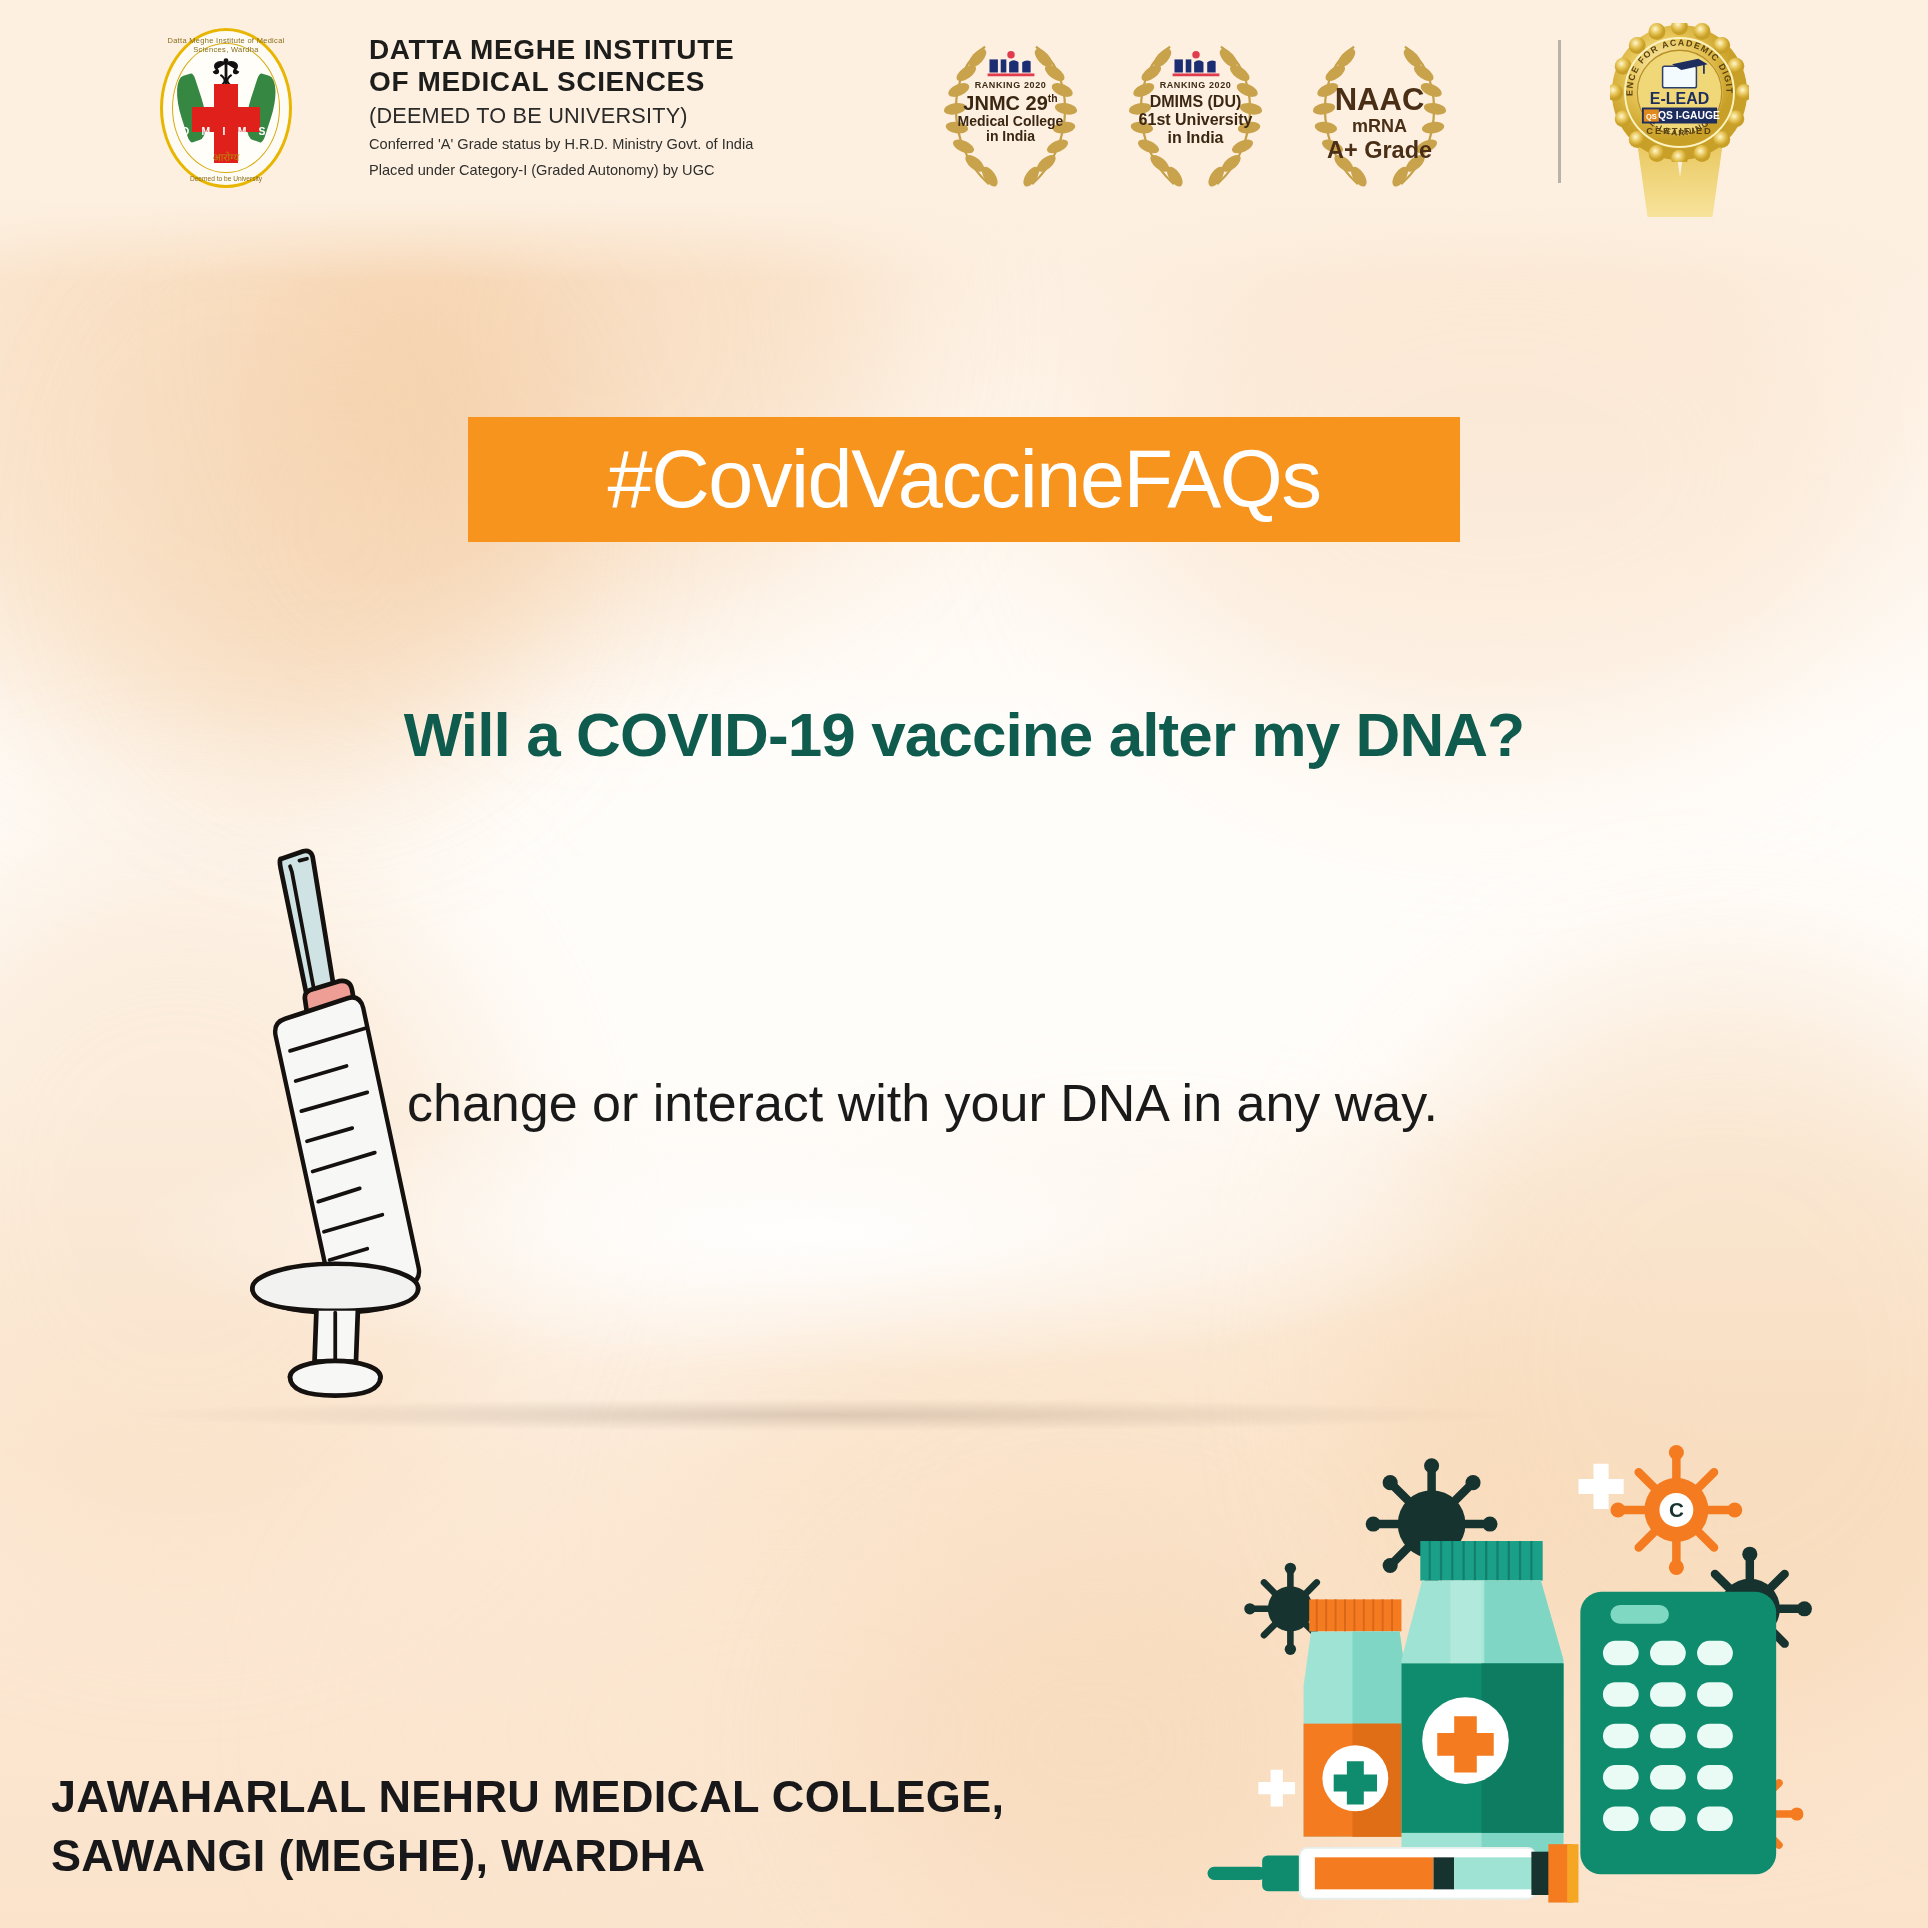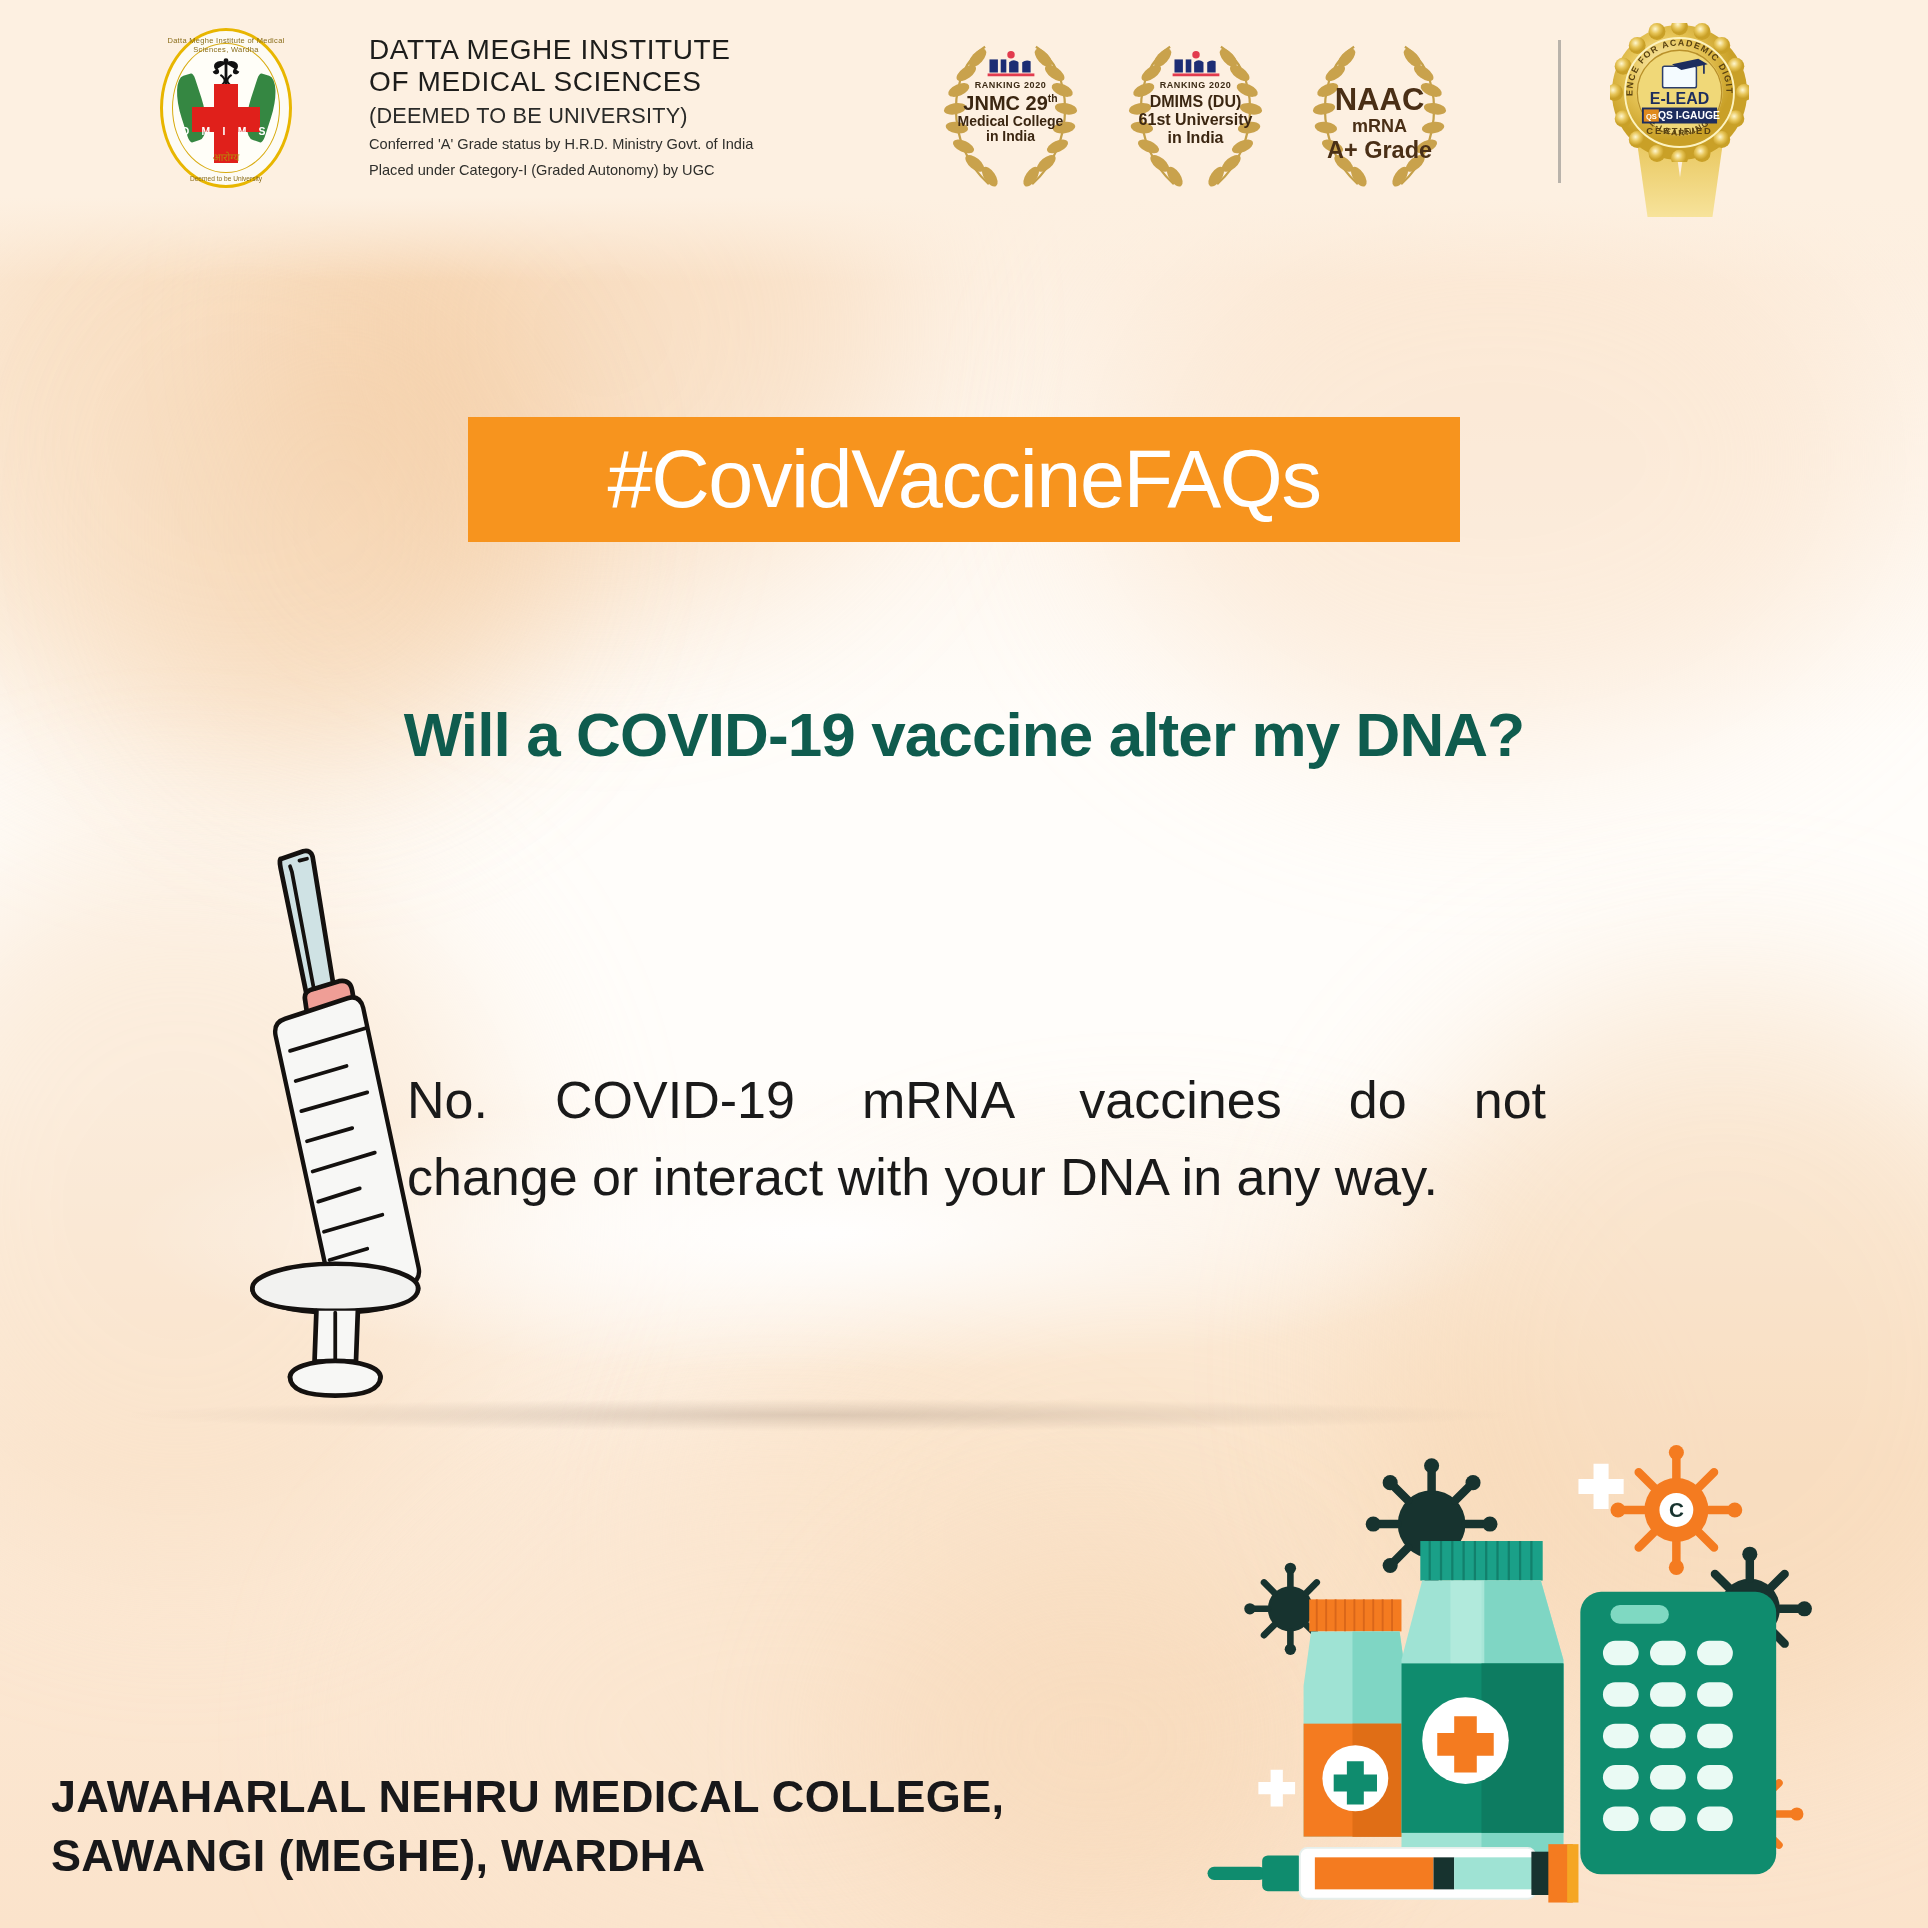--- a/index.html
+++ b/index.html
@@ -53,21 +53,21 @@
   .crest .dmims { position:absolute; left:0; right:0; top:98px; text-align:center;
     font-size:10.4px; font-weight:bold; color:#fff; letter-spacing:4.7px; }
   .crest .devbot { position:absolute; left:0; right:0; bottom:24.5px; text-align:center;
     font-size:10.4px; color:#b8860b; }
   .crest .arcTop { position:absolute; left:0; right:0; top:7.5px; text-align:center;
     font-size:7.5px; color:#8a6d1a; letter-spacing:0.3px; }
   .crest .arcBot { position:absolute; left:0; right:0; bottom:5.6px; text-align:center;
     font-size:6.6px; color:#8a6d1a; }
 
   .uni { position:absolute; left:369px; top:34px; width:490px; }
-  .uni .l1 { font-size:28px; font-weight:normal; color:#1d1d1b; letter-spacing:0.6px; line-height:1.14; }
+  .uni .l1 { font-size:28px; font-weight:bold; color:#1d1d1b; letter-spacing:0.6px; line-height:1.14; }
   .uni .l2 { font-size:21.7px; color:#2a2a28; margin-top:4.7px; letter-spacing:0.2px; }
   .uni .l3 { font-size:14.6px; color:#2f2f2c; margin-top:6.6px; line-height:1.32; }
 
   
   .badges { position:absolute; left:923px; top:26px; width:659px; height:175px; }
   .badge { position:absolute; top:0; width:175px; height:175px; }
   .badge .laurel { position:absolute; inset:0; }
   .badge .btxt { position:absolute; left:19px; right:19px; top:24.5px; text-align:center;
     color:#4a2f16; }
   .nirf-logo { display:block; margin:0 auto 1.9px; width:58px; }
@@ -374,21 +374,20 @@
       <path d="M118 504 L118 556" fill="none" stroke-width="4"></path>
       <ellipse cx="118" cy="572" rx="48" ry="17" fill="#f7f7f5"></ellipse>
       <path d="M70 572 Q70 592 118 592 Q166 592 166 572" fill="#f7f7f5" stroke-width="5"></path>
     </g>
   </svg>
 </div>
 
 <div class="shadowband"></div>
 
 <div class="answer">
-  <div class="ln1">No. COVID-19 mRNA vaccines do not</div>
   <div class="ln2">change or interact with your DNA in any way.</div>
 </div>
 
 <div class="medart">
   <svg viewBox="0 0 700 520" width="659" height="490">
 
     <g fill="#17332f">
       <circle cx="280" cy="88" r="36"></circle>
       <g stroke="#17332f" stroke-width="9" stroke-linecap="round">
         <path d="M280 52 L280 30"></path>

